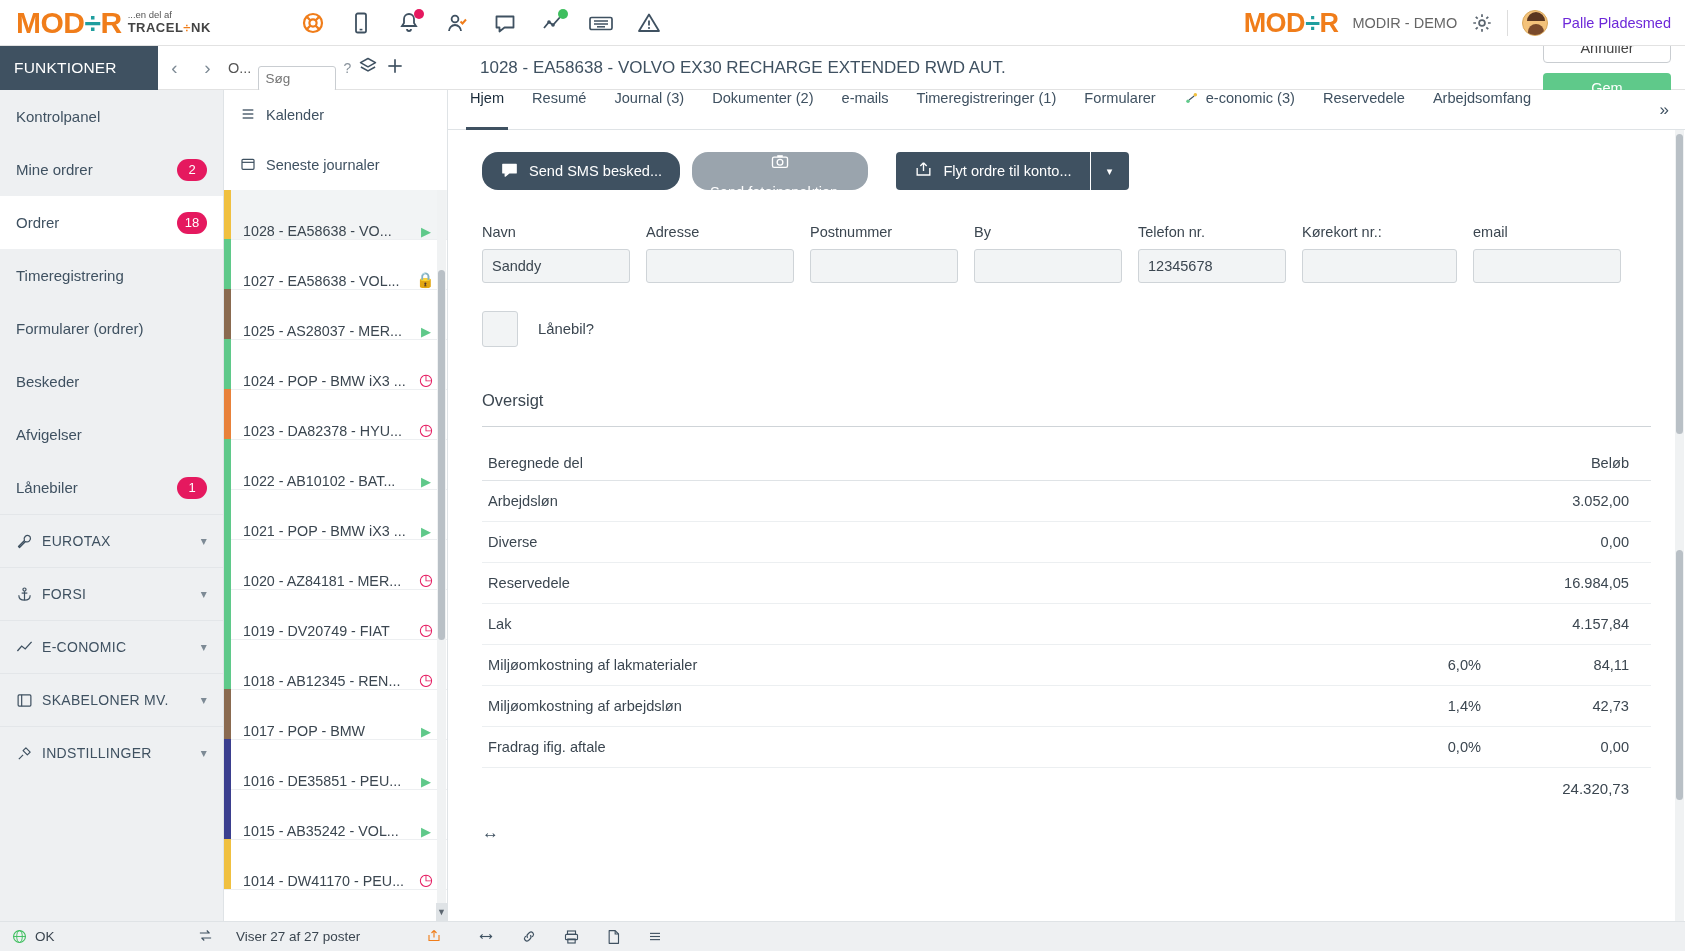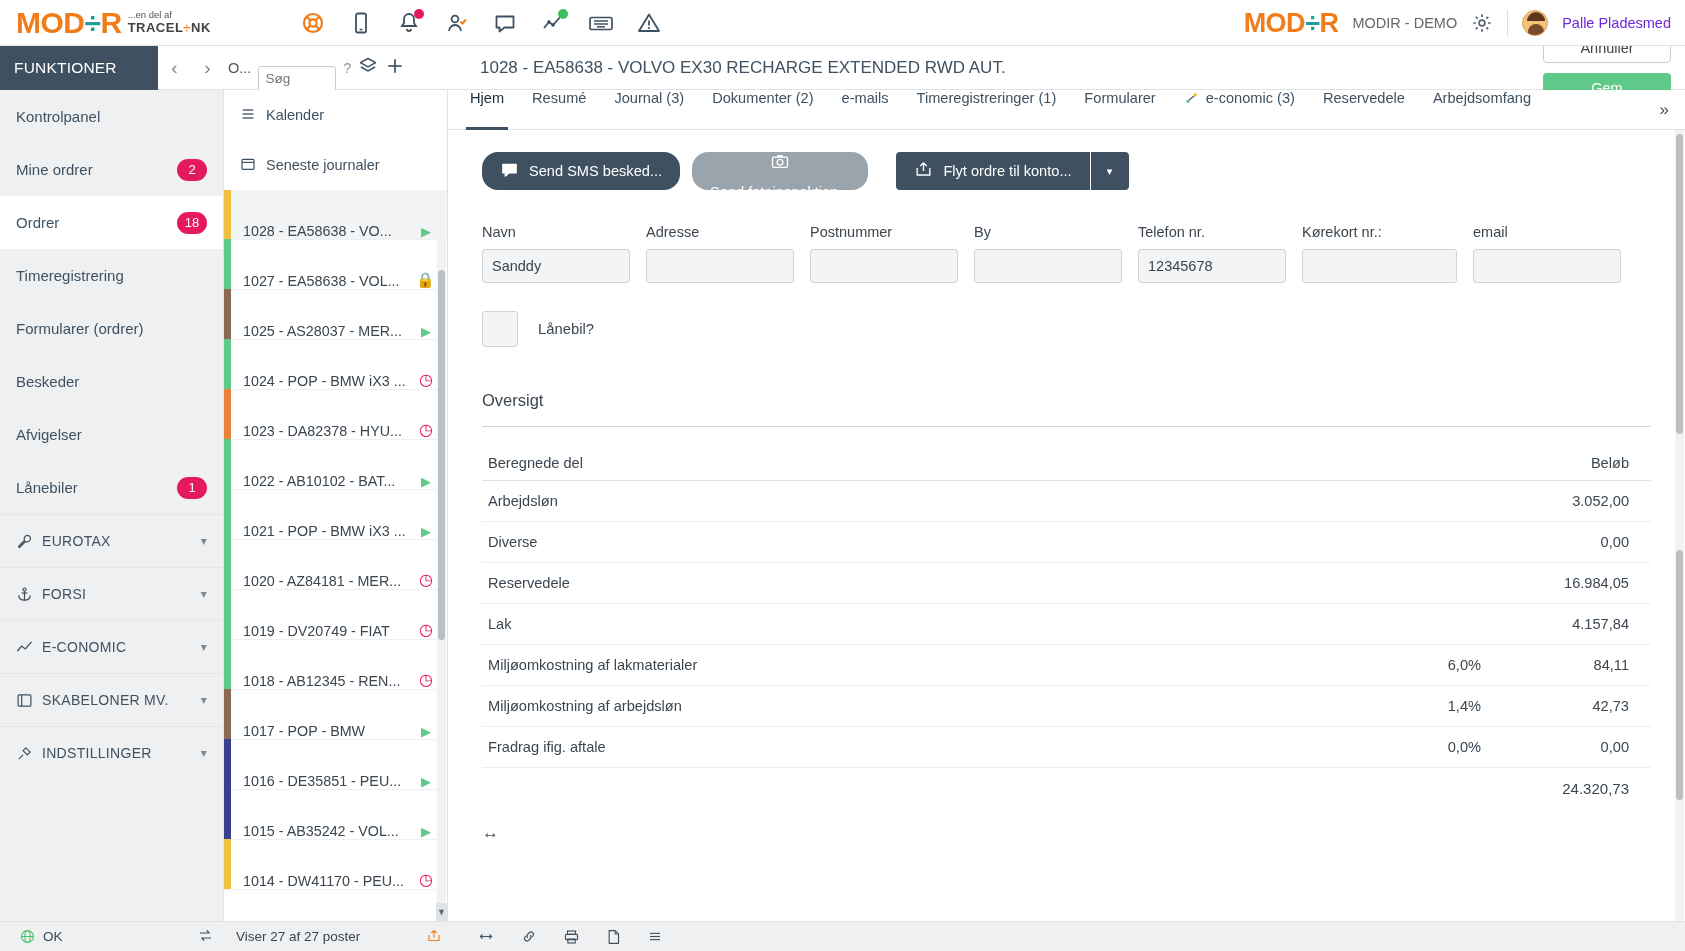--- a/index.html
+++ b/index.html
@@ -236,21 +236,21 @@
   .main-scroll {
     position: absolute; right: 1px; top: 0; bottom: 0; width: 9px; background: #f0f2f3;
   }
   .main-scroll .thumb { position: absolute; left: 1px; width: 7px; border-radius: 4px; background: #b9c0c6; }
 
   
   .statusbar {
     height: 30px; flex: 0 0 30px; display: flex; align-items: center;
     background: #eef0f2; border-top: 1px solid #dfe3e6; font-size: 13.5px; color: #3b4650;
   }
-  .sb-left { width: 224px; display: flex; align-items: center; gap: 8px; padding-left: 20px; }
+  .sb-left { width: 224px; display: flex; align-items: center; gap: 8px; padding-left: 12px; }
   .sb-mid { width: 224px; display: flex; align-items: center; gap: 10px; padding-left: 12px; position: relative; }
   .sb-right { flex: 1; display: flex; align-items: center; gap: 24px; padding-left: 28px; color: #3f5161; }
   .sb-icon { cursor: pointer; display: inline-flex; }
   .swap-ico { margin-left: auto; margin-right: 10px; color: #3f5161; }
   .share-ico { margin-left: auto; margin-right: 6px; color: #3f5161; }
 </style>
 </head>
 <body>
 
 <div class="app">

